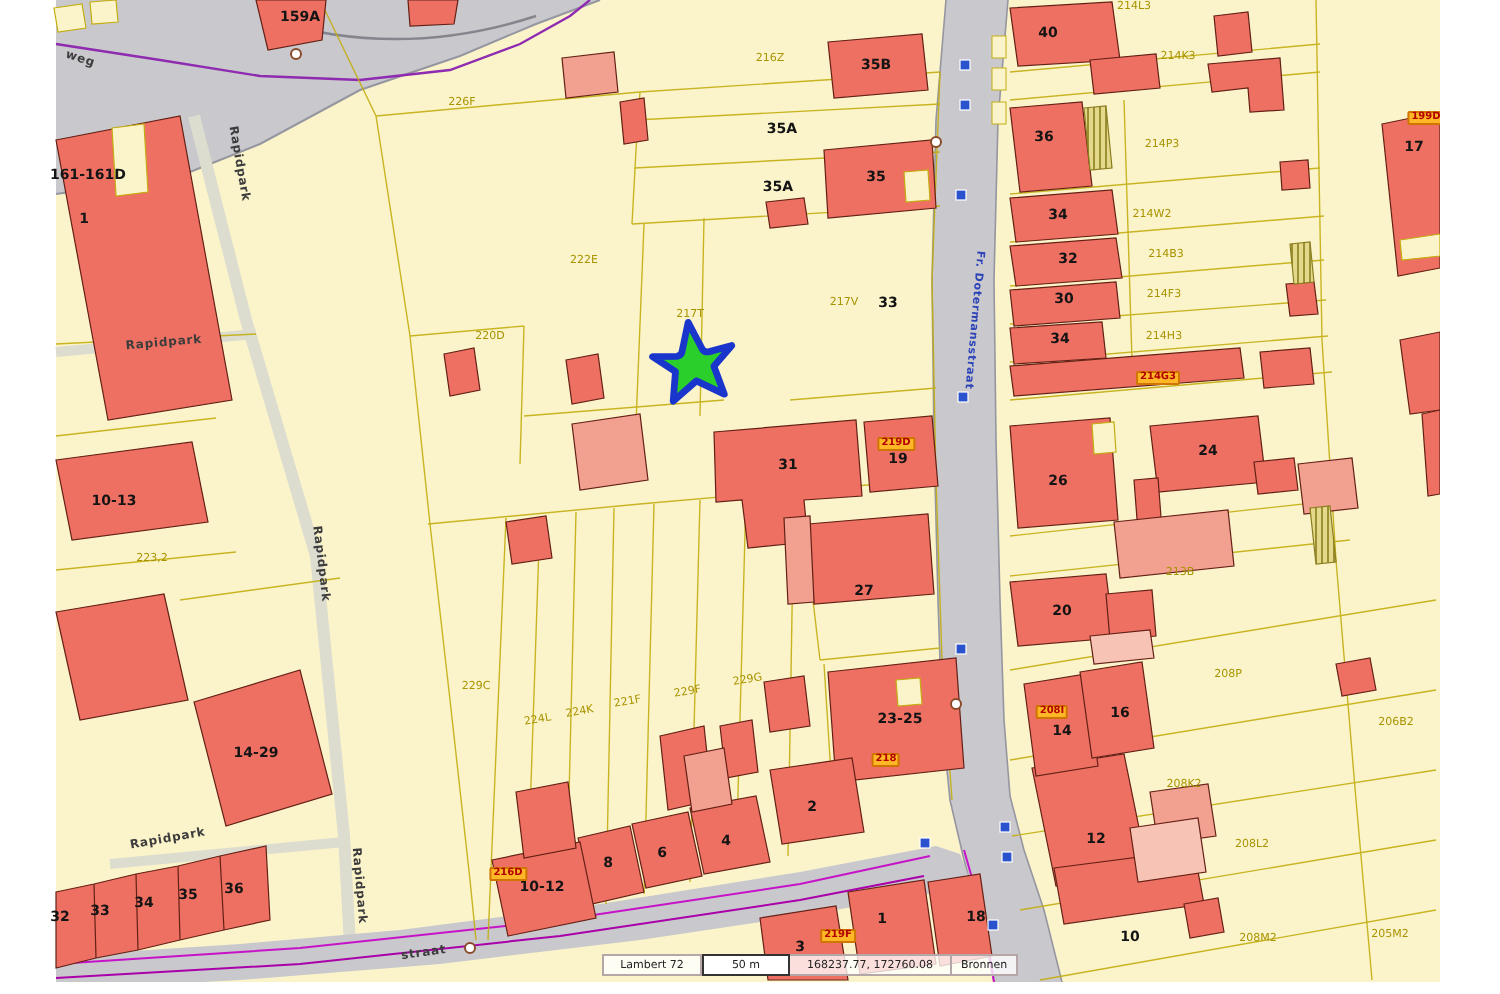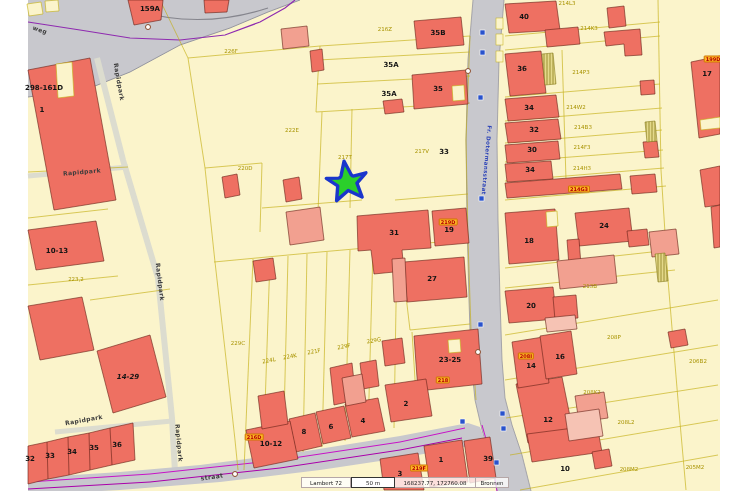--- a/index.html
+++ b/index.html
@@ -232,56 +232,56 @@
     <div id="labels">
         <div class="lbl street" style="left: 40px; top: 30px; transform: translate(-50%, -50%) rotate(18deg);">weg</div>
         <div class="lbl street" style="left: 119px; top: 82px; transform: translate(-50%, -50%) rotate(80deg);">Rapidpark</div>
         <div class="lbl street" style="left: 82px; top: 172px; transform: translate(-50%, -50%) rotate(-5deg);">Rapidpark</div>
         <div class="lbl street" style="left: 160px; top: 282px; transform: translate(-50%, -50%) rotate(83deg);">Rapidpark</div>
         <div class="lbl street" style="left: 84px; top: 420px; transform: translate(-50%, -50%) rotate(-10deg);">Rapidpark</div>
         <div class="lbl street" style="left: 179px; top: 443px; transform: translate(-50%, -50%) rotate(85deg);">Rapidpark</div>
         <div class="lbl streetblue" style="left: 486px; top: 160px; transform: translate(-50%, -50%) rotate(95deg);">Fr. Dotermansstraat</div>
         <div class="lbl street" style="left: 212px; top: 477px; transform: translate(-50%, -50%) rotate(-8deg);">straat</div>
         <div class="lbl house" style="left: 150px; top: 9px; transform: translate(-50%, -50%) rotate(0deg);">159A</div>
-        <div class="lbl house" style="left: 44px; top: 88px; transform: translate(-50%, -50%) rotate(0deg);">298-161D</div>
+        <div class="lbl house" style="left: 44px; top: 88px; transform: translate(-50%, -50%) rotate(0deg);">161-161D</div>
         <div class="lbl house" style="left: 42px; top: 110px; transform: translate(-50%, -50%) rotate(0deg);">1</div>
         <div class="lbl house" style="left: 57px; top: 251px; transform: translate(-50%, -50%) rotate(0deg);">10-13</div>
-        <div class="lbl house" style="left: 128px; top: 377px; transform: translate(-50%, -50%) rotate(0deg); font-style: italic;">14-29</div>
+        <div class="lbl house" style="left: 128px; top: 377px; transform: translate(-50%, -50%) rotate(0deg);">14-29</div>
         <div class="lbl house" style="left: 30px; top: 459px; transform: translate(-50%, -50%) rotate(0deg);">32</div>
         <div class="lbl house" style="left: 50px; top: 456px; transform: translate(-50%, -50%) rotate(0deg);">33</div>
         <div class="lbl house" style="left: 72px; top: 452px; transform: translate(-50%, -50%) rotate(0deg);">34</div>
         <div class="lbl house" style="left: 94px; top: 448px; transform: translate(-50%, -50%) rotate(0deg);">35</div>
         <div class="lbl house" style="left: 117px; top: 445px; transform: translate(-50%, -50%) rotate(0deg);">36</div>
         <div class="lbl house" style="left: 438px; top: 33px; transform: translate(-50%, -50%) rotate(0deg);">35B</div>
         <div class="lbl house" style="left: 391px; top: 65px; transform: translate(-50%, -50%) rotate(0deg);">35A</div>
         <div class="lbl house" style="left: 389px; top: 94px; transform: translate(-50%, -50%) rotate(0deg);">35A</div>
         <div class="lbl house" style="left: 438px; top: 89px; transform: translate(-50%, -50%) rotate(0deg);">35</div>
         <div class="lbl house" style="left: 444px; top: 152px; transform: translate(-50%, -50%) rotate(0deg);">33</div>
         <div class="lbl house" style="left: 394px; top: 233px; transform: translate(-50%, -50%) rotate(0deg); text-align: center;">31</div>
         <div class="lbl house" style="left: 449px; top: 230px; transform: translate(-50%, -50%) rotate(0deg);">19</div>
-        <div class="lbl house" style="left: 432px; top: 279px; transform: translate(-50%, -50%) rotate(0deg);">27</div>
+        <div class="lbl house" style="left: 432px; top: 296px; transform: translate(-50%, -50%) rotate(0deg);">27</div>
         <div class="lbl house" style="left: 524px; top: 17px; transform: translate(-50%, -50%) rotate(0deg); text-align: right;">40</div>
         <div class="lbl house" style="left: 522px; top: 69px; transform: translate(-50%, -50%) rotate(0deg);">36</div>
         <div class="lbl house" style="left: 529px; top: 108px; transform: translate(-50%, -50%) rotate(0deg);">34</div>
         <div class="lbl house" style="left: 534px; top: 130px; transform: translate(-50%, -50%) rotate(0deg);">32</div>
         <div class="lbl house" style="left: 532px; top: 150px; transform: translate(-50%, -50%) rotate(0deg);">30</div>
         <div class="lbl house" style="left: 530px; top: 170px; transform: translate(-50%, -50%) rotate(0deg);">34</div>
-        <div class="lbl house" style="left: 529px; top: 241px; transform: translate(-50%, -50%) rotate(0deg);">18</div>
+        <div class="lbl house" style="left: 529px; top: 241px; transform: translate(-50%, -50%) rotate(0deg);">26</div>
         <div class="lbl house" style="left: 604px; top: 226px; transform: translate(-50%, -50%) rotate(0deg);">24</div>
         <div class="lbl house" style="left: 531px; top: 306px; transform: translate(-50%, -50%) rotate(0deg);">20</div>
         <div class="lbl house" style="left: 707px; top: 74px; transform: translate(-50%, -50%) rotate(0deg);">17</div>
         <div class="lbl house" style="left: 450px; top: 360px; transform: translate(-50%, -50%) rotate(0deg);">23-25</div>
         <div class="lbl house" style="left: 406px; top: 404px; transform: translate(-50%, -50%) rotate(0deg);">2</div>
         <div class="lbl house" style="left: 363px; top: 421px; transform: translate(-50%, -50%) rotate(0deg);">4</div>
         <div class="lbl house" style="left: 331px; top: 427px; transform: translate(-50%, -50%) rotate(0deg);">6</div>
         <div class="lbl house" style="left: 304px; top: 432px; transform: translate(-50%, -50%) rotate(0deg);">8</div>
         <div class="lbl house" style="left: 271px; top: 444px; transform: translate(-50%, -50%) rotate(0deg);">10-12</div>
         <div class="lbl house" style="left: 400px; top: 474px; transform: translate(-50%, -50%) rotate(0deg);">3</div>
         <div class="lbl house" style="left: 441px; top: 460px; transform: translate(-50%, -50%) rotate(0deg);">1</div>
-        <div class="lbl house" style="left: 488px; top: 459px; transform: translate(-50%, -50%) rotate(0deg);">39</div>
+        <div class="lbl house" style="left: 488px; top: 459px; transform: translate(-50%, -50%) rotate(0deg);">18</div>
         <div class="lbl house" style="left: 560px; top: 357px; transform: translate(-50%, -50%) rotate(0deg);">16</div>
         <div class="lbl house" style="left: 531px; top: 366px; transform: translate(-50%, -50%) rotate(0deg);">14</div>
         <div class="lbl house" style="left: 548px; top: 420px; transform: translate(-50%, -50%) rotate(0deg);">12</div>
         <div class="lbl house" style="left: 565px; top: 469px; transform: translate(-50%, -50%) rotate(0deg);">10</div>
         <div class="lbl parcel" style="left: 231px; top: 52px; transform: translate(-50%, -50%) rotate(0deg);">226F</div>
         <div class="lbl parcel" style="left: 385px; top: 30px; transform: translate(-50%, -50%) rotate(0deg);">216Z</div>
         <div class="lbl parcel" style="left: 292px; top: 131px; transform: translate(-50%, -50%) rotate(0deg);">222E</div>
         <div class="lbl parcel" style="left: 245px; top: 169px; transform: translate(-50%, -50%) rotate(0deg);">220D</div>
         <div class="lbl parcel" style="left: 345px; top: 158px; transform: translate(-50%, -50%) rotate(0deg);">217T</div>
         <div class="lbl parcel" style="left: 422px; top: 152px; transform: translate(-50%, -50%) rotate(0deg);">217V</div>

